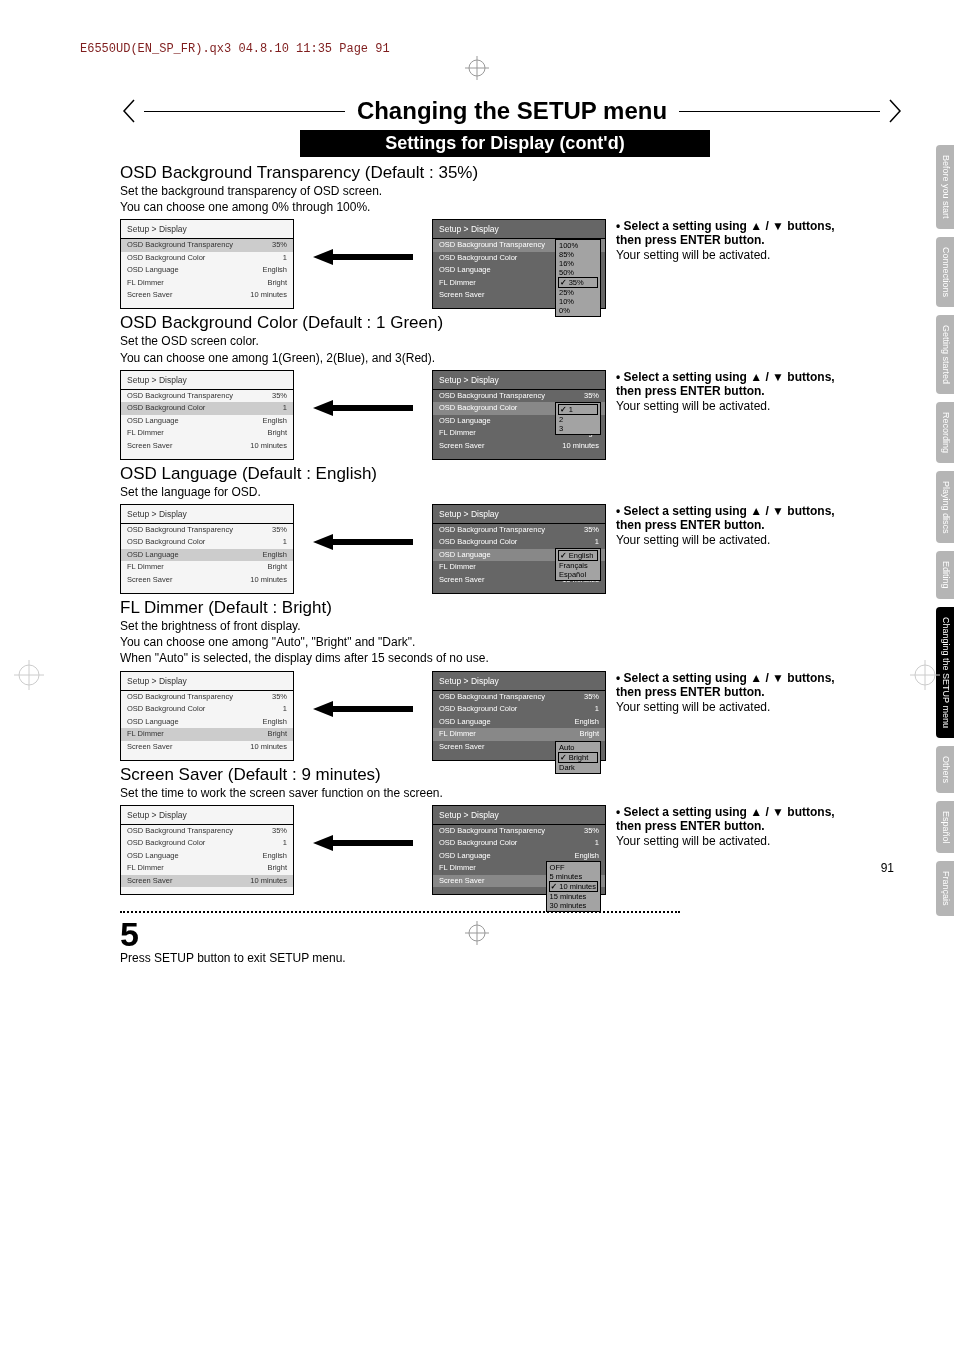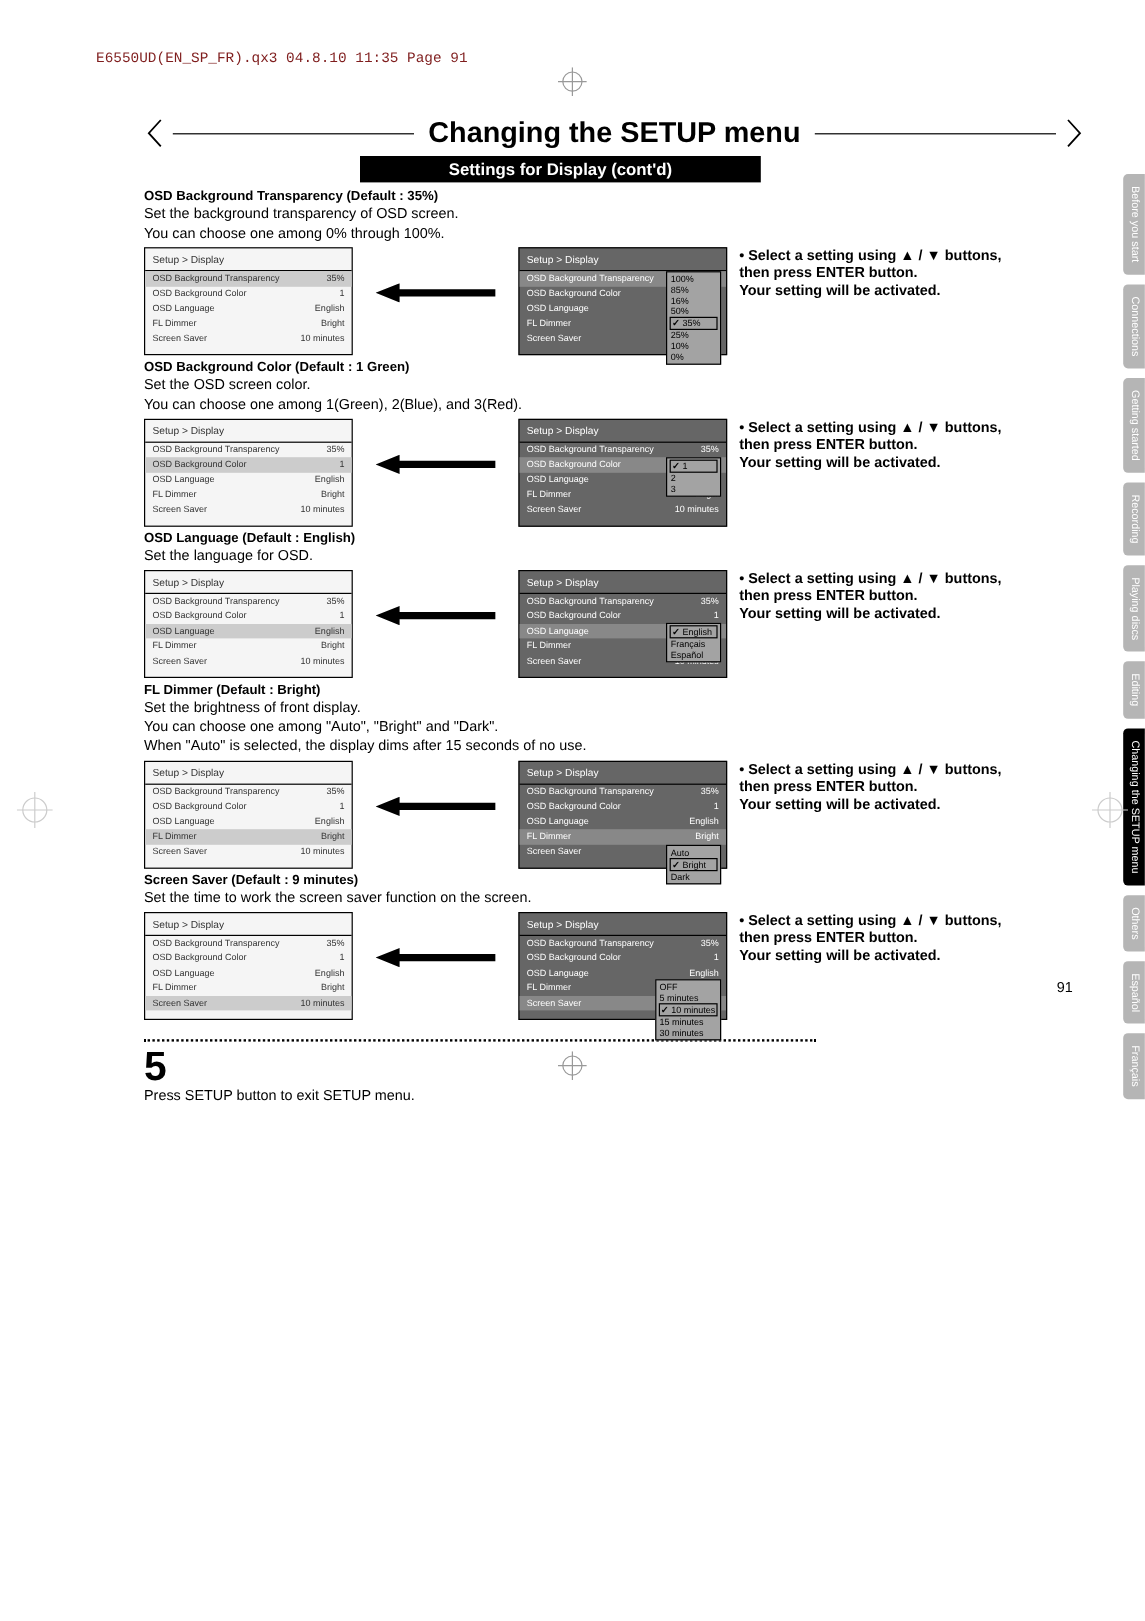--- a/index.html
+++ b/index.html
@@ -52,32 +52,32 @@
     font-size: 24px;
     font-weight: bold;
     text-align: center;
     flex: 0 0 auto;
     padding: 0 6px;
   }
   .sub-title-bar {
     background: #000;
     color: #fff;
     font-weight: bold;
-    font-size: 14px;
+    font-size: 18px;
     text-align: center;
     padding: 3px 8px;
     margin: 4px 0 6px 180px;
-    width: 334px;
+    width: 410px;
   }
   .section {
     margin-top: 4px;
   }
   .section-h {
-    font-weight: bold;
-    font-size: 11px;
+    font-weight: normal;
+    font-size: 17px;
   }
   .section-desc {
     font-size: 12px;
     line-height: 1.35;
   }
   .row {
     display: flex;
     align-items: flex-start;
     gap: 10px;
     margin-top: 4px;
@@ -141,21 +141,21 @@
   }
   .arrow-left {
     width: 100px;
     height: 16px;
   }
   .instr-col {
     width: 220px;
     font-size: 12px;
   }
   .instr-col .bullet { font-weight: bold; }
-  .instr-col .body { margin-top: 1px; font-weight: bold; }
+  .instr-col .body { margin-top: 1px; }
   .side-tabs {
     position: absolute;
     right: 0;
     top: 145px;
     display: flex;
     flex-direction: column;
     gap: 8px;
   }
   .tab {
     writing-mode: vertical-rl;

